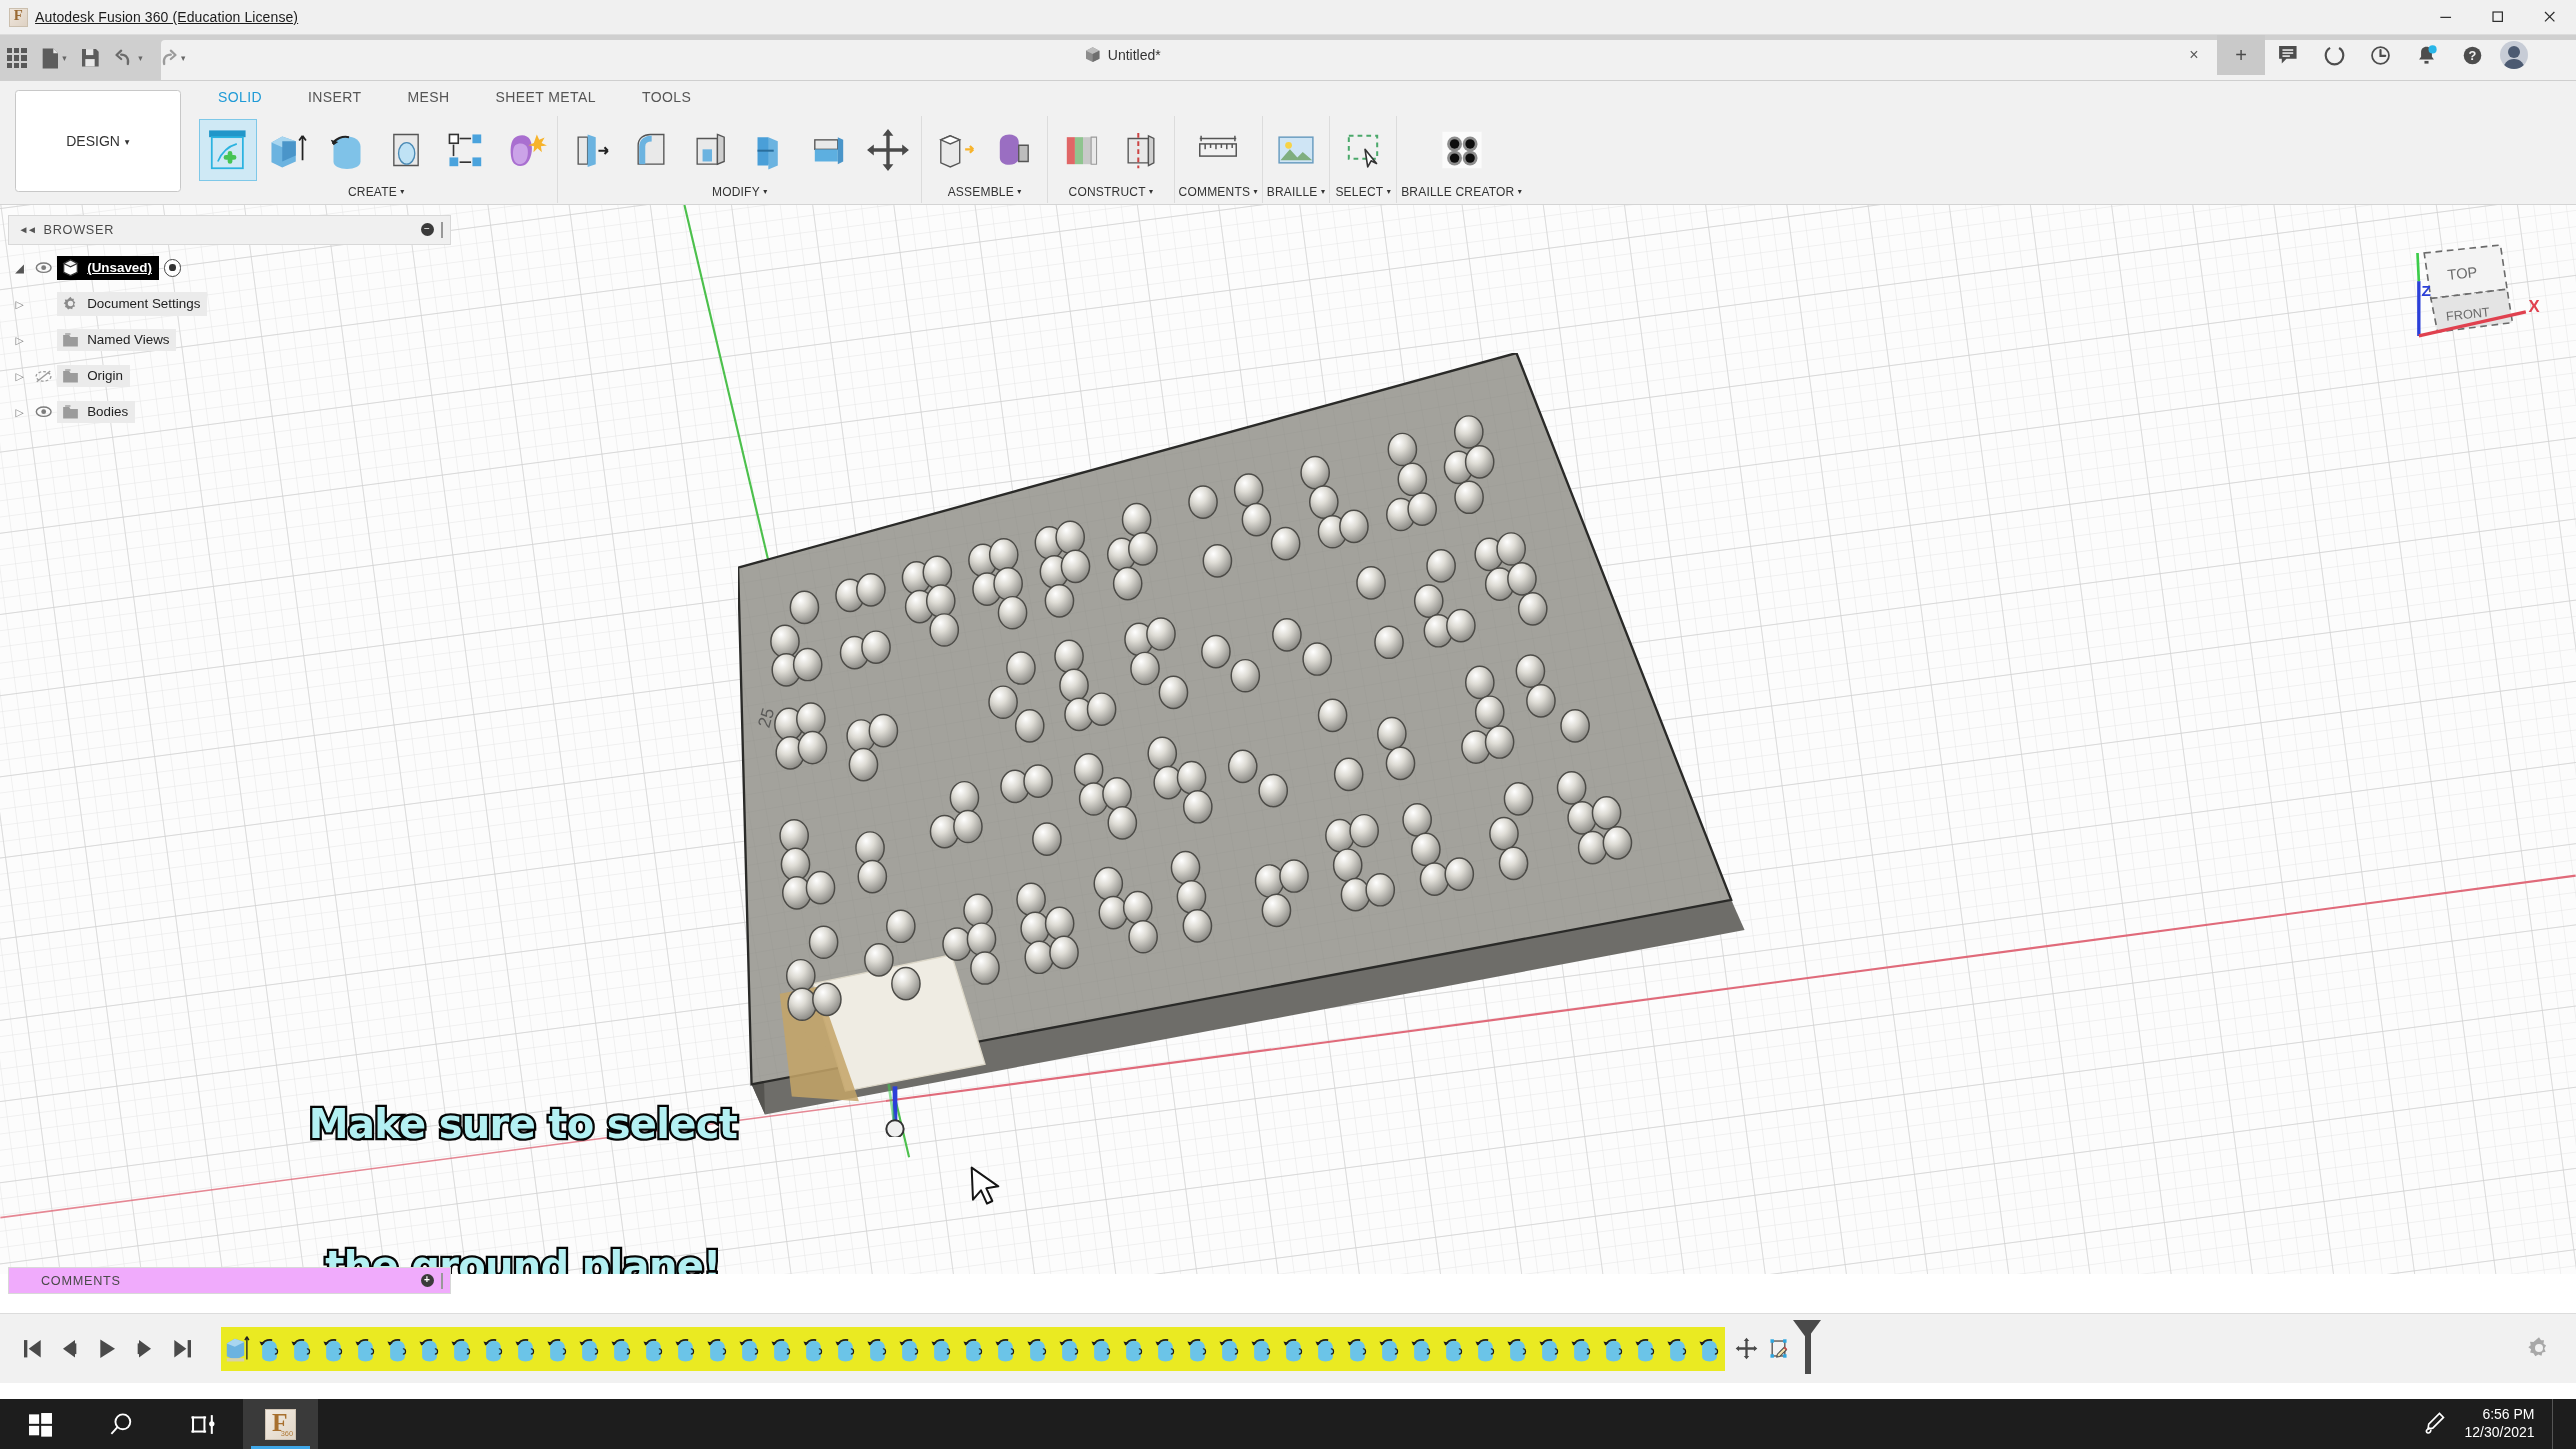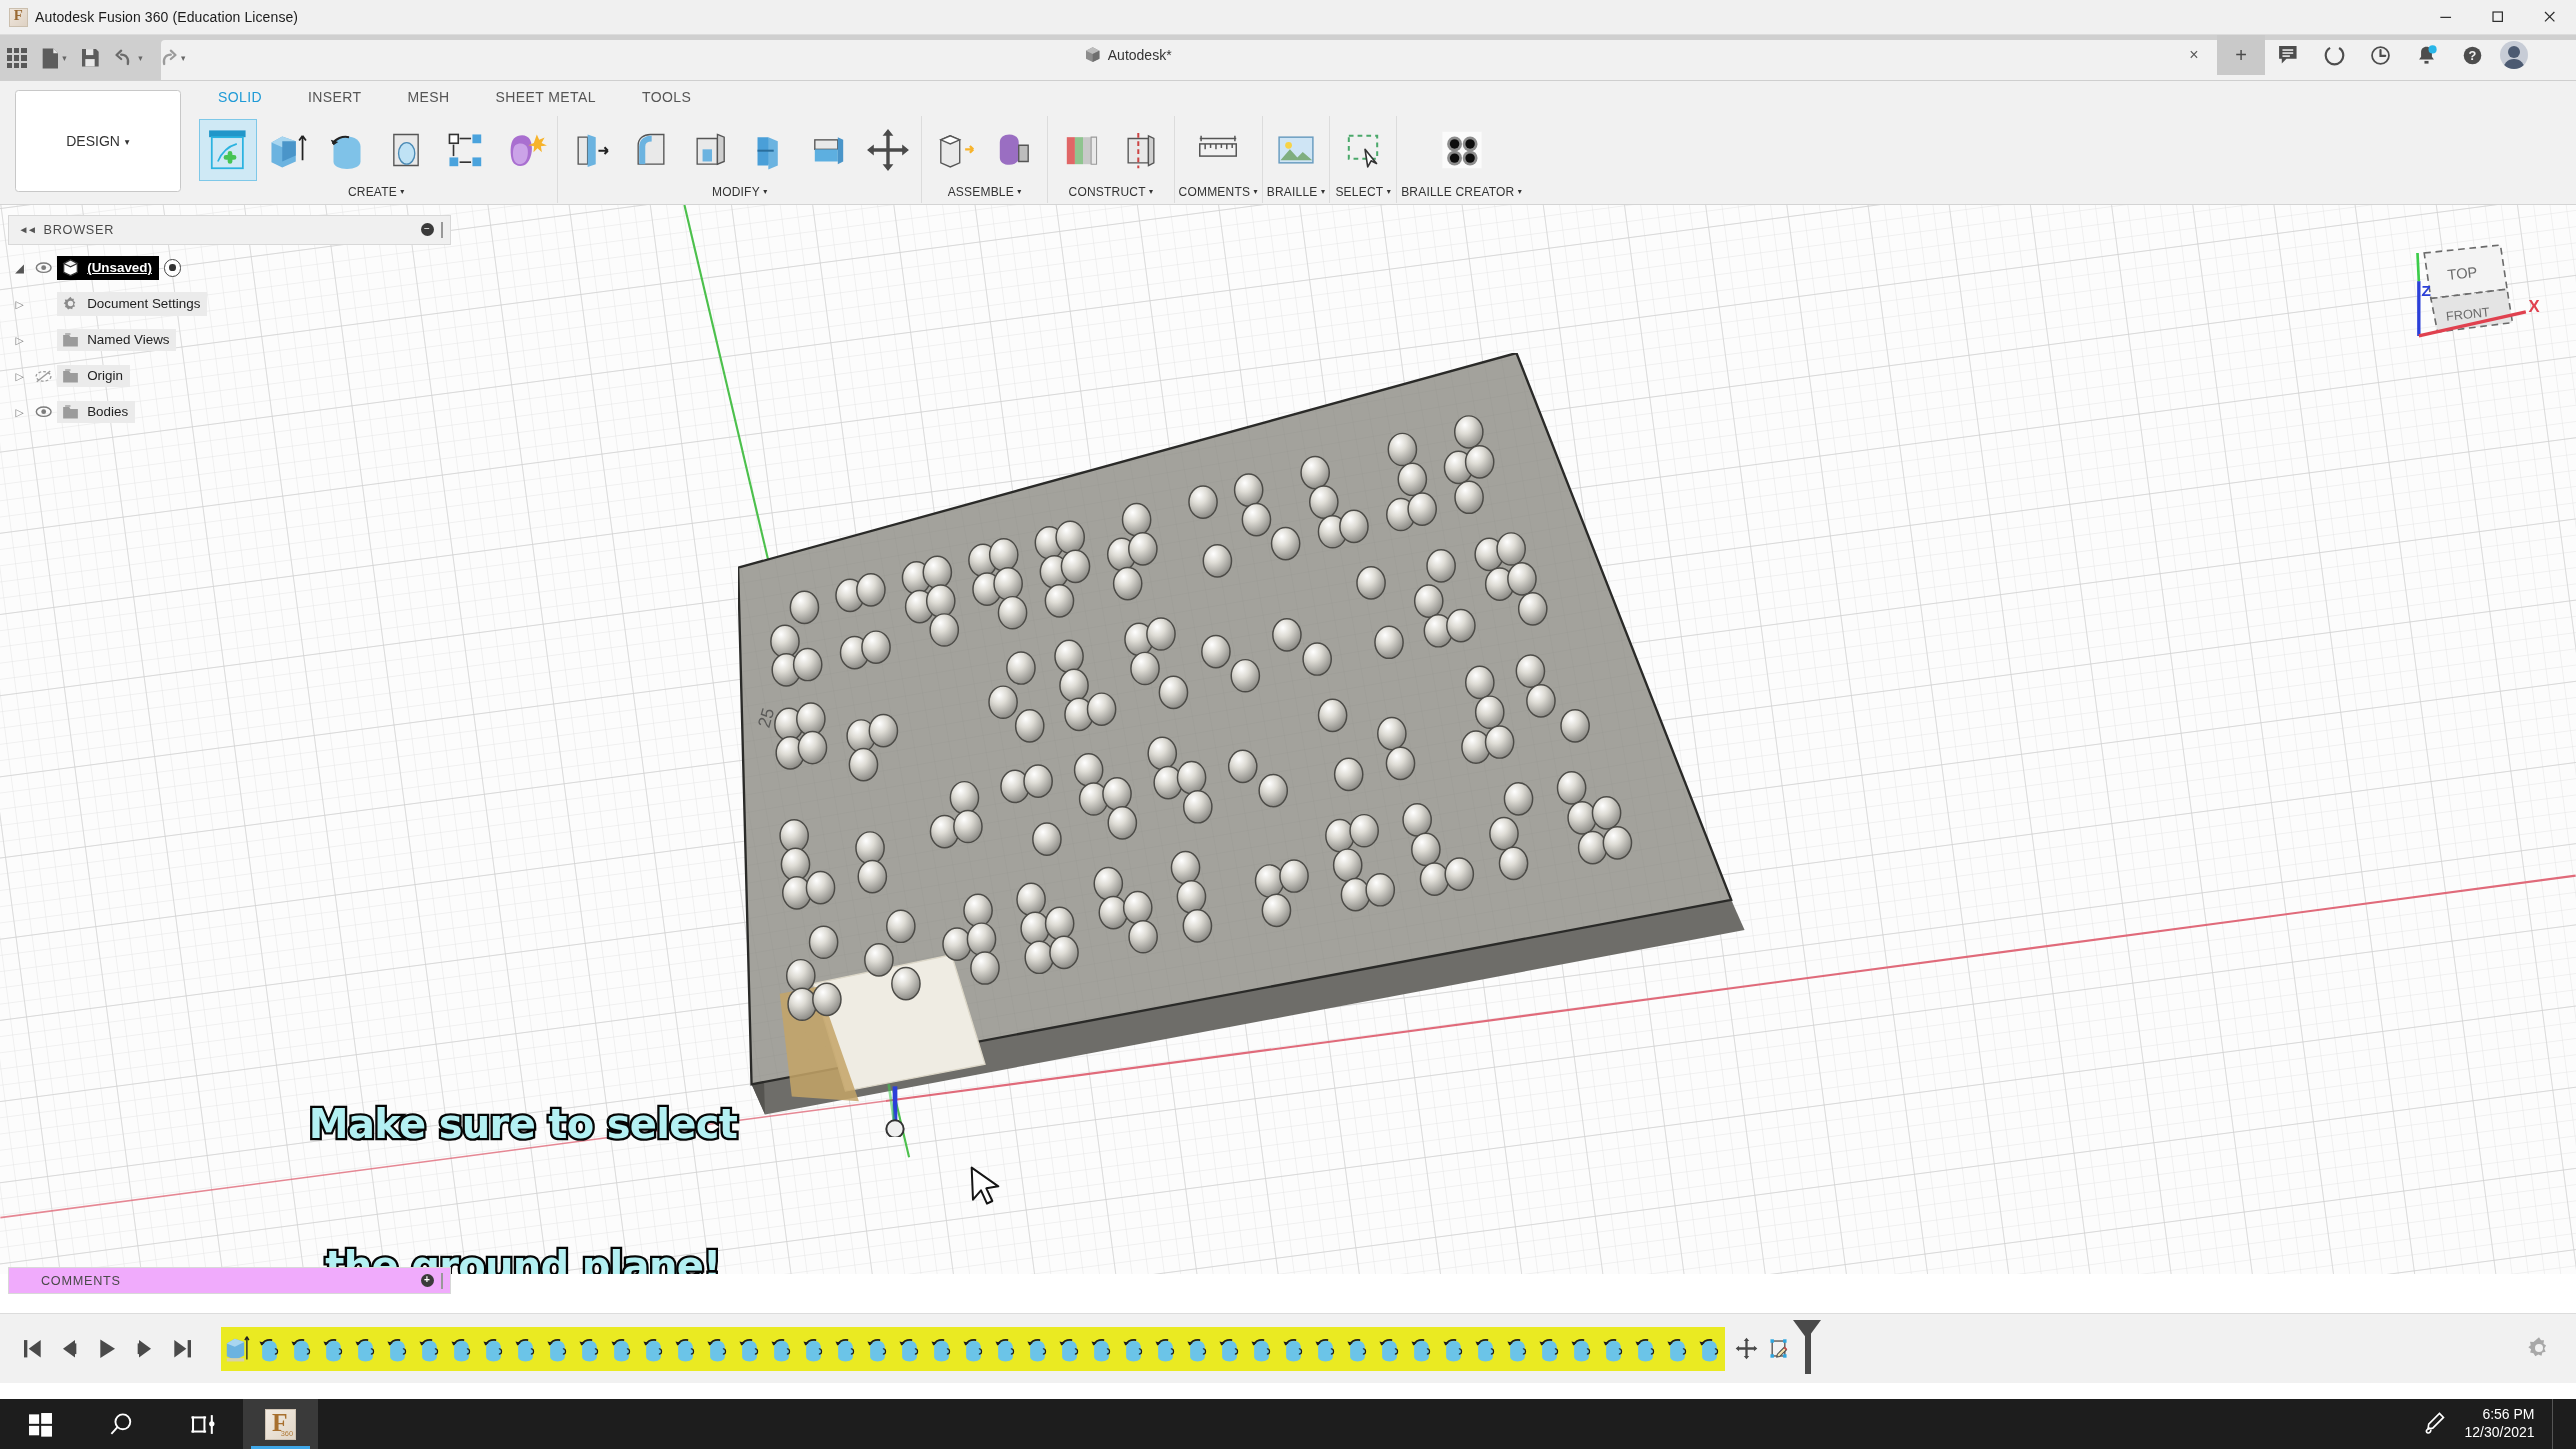--- a/index.html
+++ b/index.html
@@ -20,21 +20,21 @@
   .tb-appicon {
     width:19px; height:19px; margin-left:9.4px; margin-right:6.7px;
     background:linear-gradient(135deg,#efe6dc,#ded2c4);
     border:0.7px solid #cbbfae; position:relative; flex:none;
   }
   .tb-appicon:before {
     content:"F"; position:absolute; left:3.4px; top:-1.3px;
     font-size:14.8px; font-weight:bold; color:#9a6a34;
     font-family:"Liberation Serif", serif;
   }
-  .tb-title { font-size:14px; color:#1b1b1b; letter-spacing:0.1px; }
+  .tb-title { font-size:14px; color:#1b1b1b; letter-spacing:0.1px;text-decoration:underline; }
   .tb-spacer { flex:1; }
   .tb-winbtns { display:flex; height:35px; }
   .tb-winbtn {
     width:52px; height:35px; display:flex; align-items:center; justify-content:center;
     color:#2b2b2b;
   }
   .tb-winbtn svg { display:block; }
 
   
   .qatrow {
@@ -288,21 +288,21 @@
     </div>
 
     <div class="doctab">
       <span class="cubeicon">
         <svg width="17.4" height="17.4" viewBox="0 0 26 26">
             <path d="M13 2l10 5v12l-10 5-10-5V7z" fill="#8d8d8d"></path>
             <path d="M13 2l10 5-10 5-10-5z" fill="#bdbdbd"></path>
             <path d="M13 12v12l10-5V7z" fill="#6f6f6f"></path>
           </svg>
       </span>
-      <span>Autodesk*</span>
+      <span>Untitled*</span>
     </div>
     <div class="tab-close">×</div>
     <div class="tab-plus">+</div>
 
     <div class="tb-icons">
       <div class="tb-ico">
         <svg width="23" height="21.5" viewBox="0 0 34 32">
             <path d="M3 3h26v19H14l-7 7v-7H3z" fill="#4d4d4d"></path>
             <line x1="8" y1="9" x2="24" y2="9" stroke="#e9e9e9" stroke-width="2.4"></line>
             <line x1="8" y1="13.5" x2="24" y2="13.5" stroke="#e9e9e9" stroke-width="2.4"></line>

